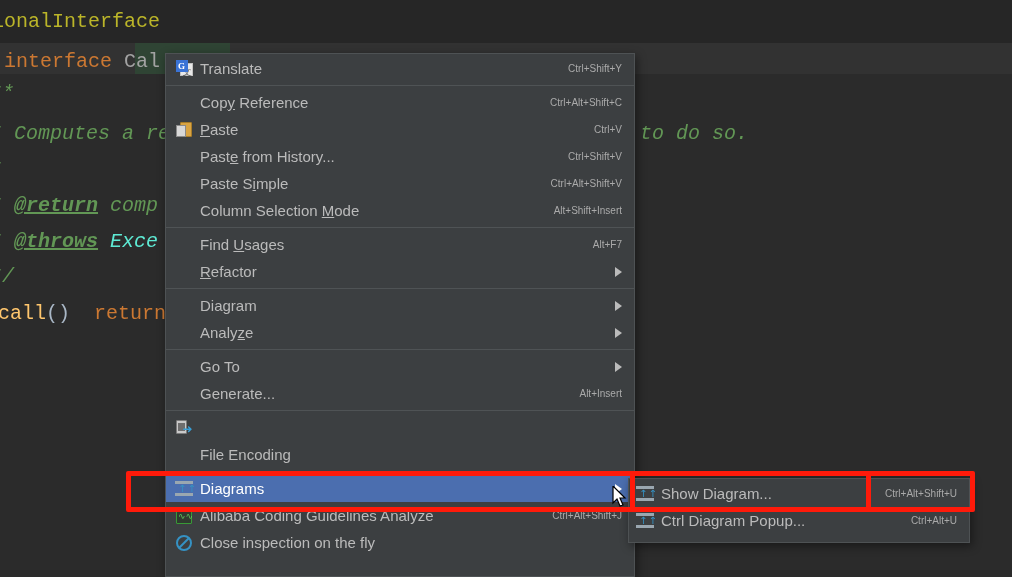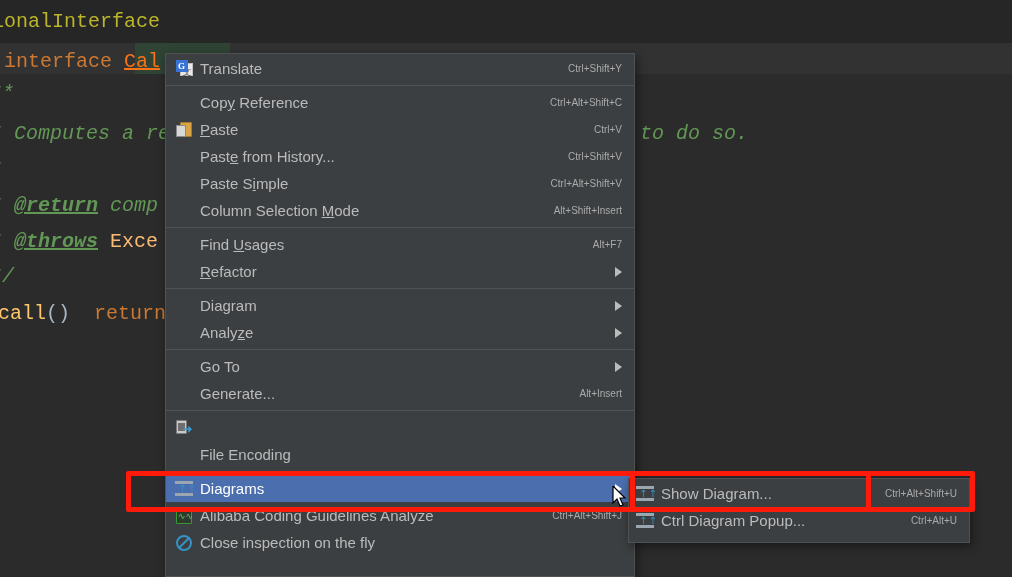--- a/index.html
+++ b/index.html
@@ -37,24 +37,24 @@
   }
   .code-line {
     position: absolute;
     white-space: pre;
     font-family: "Liberation Mono", "DejaVu Sans Mono", monospace;
     font-size: 20px;
     letter-spacing: 0px;
   }
   .tok-annot { color: #bbb529; }
   .tok-kw    { color: #cc7832; }
-  .tok-type  { color: #f97316; text-decoration: underline; }
+  .tok-type  { color: #a3a3a3; }
   .tok-doc   { color: #629755; font-style: italic; }
   .tok-doctag{ color: #629755; font-style: italic; text-decoration: underline; font-weight: bold; }
-  .tok-docref{ color: #fdba74; }
+  .tok-docref{ color: #5eead4; font-style: italic; }
   .tok-method{ color: #ffc66d; }
   .tok-paren { color: #a9b7c6; }
   .sel-hl {
     position: absolute;
     background: #2f4434;
   }
 
   
   .ctx-menu {
     position: absolute;

